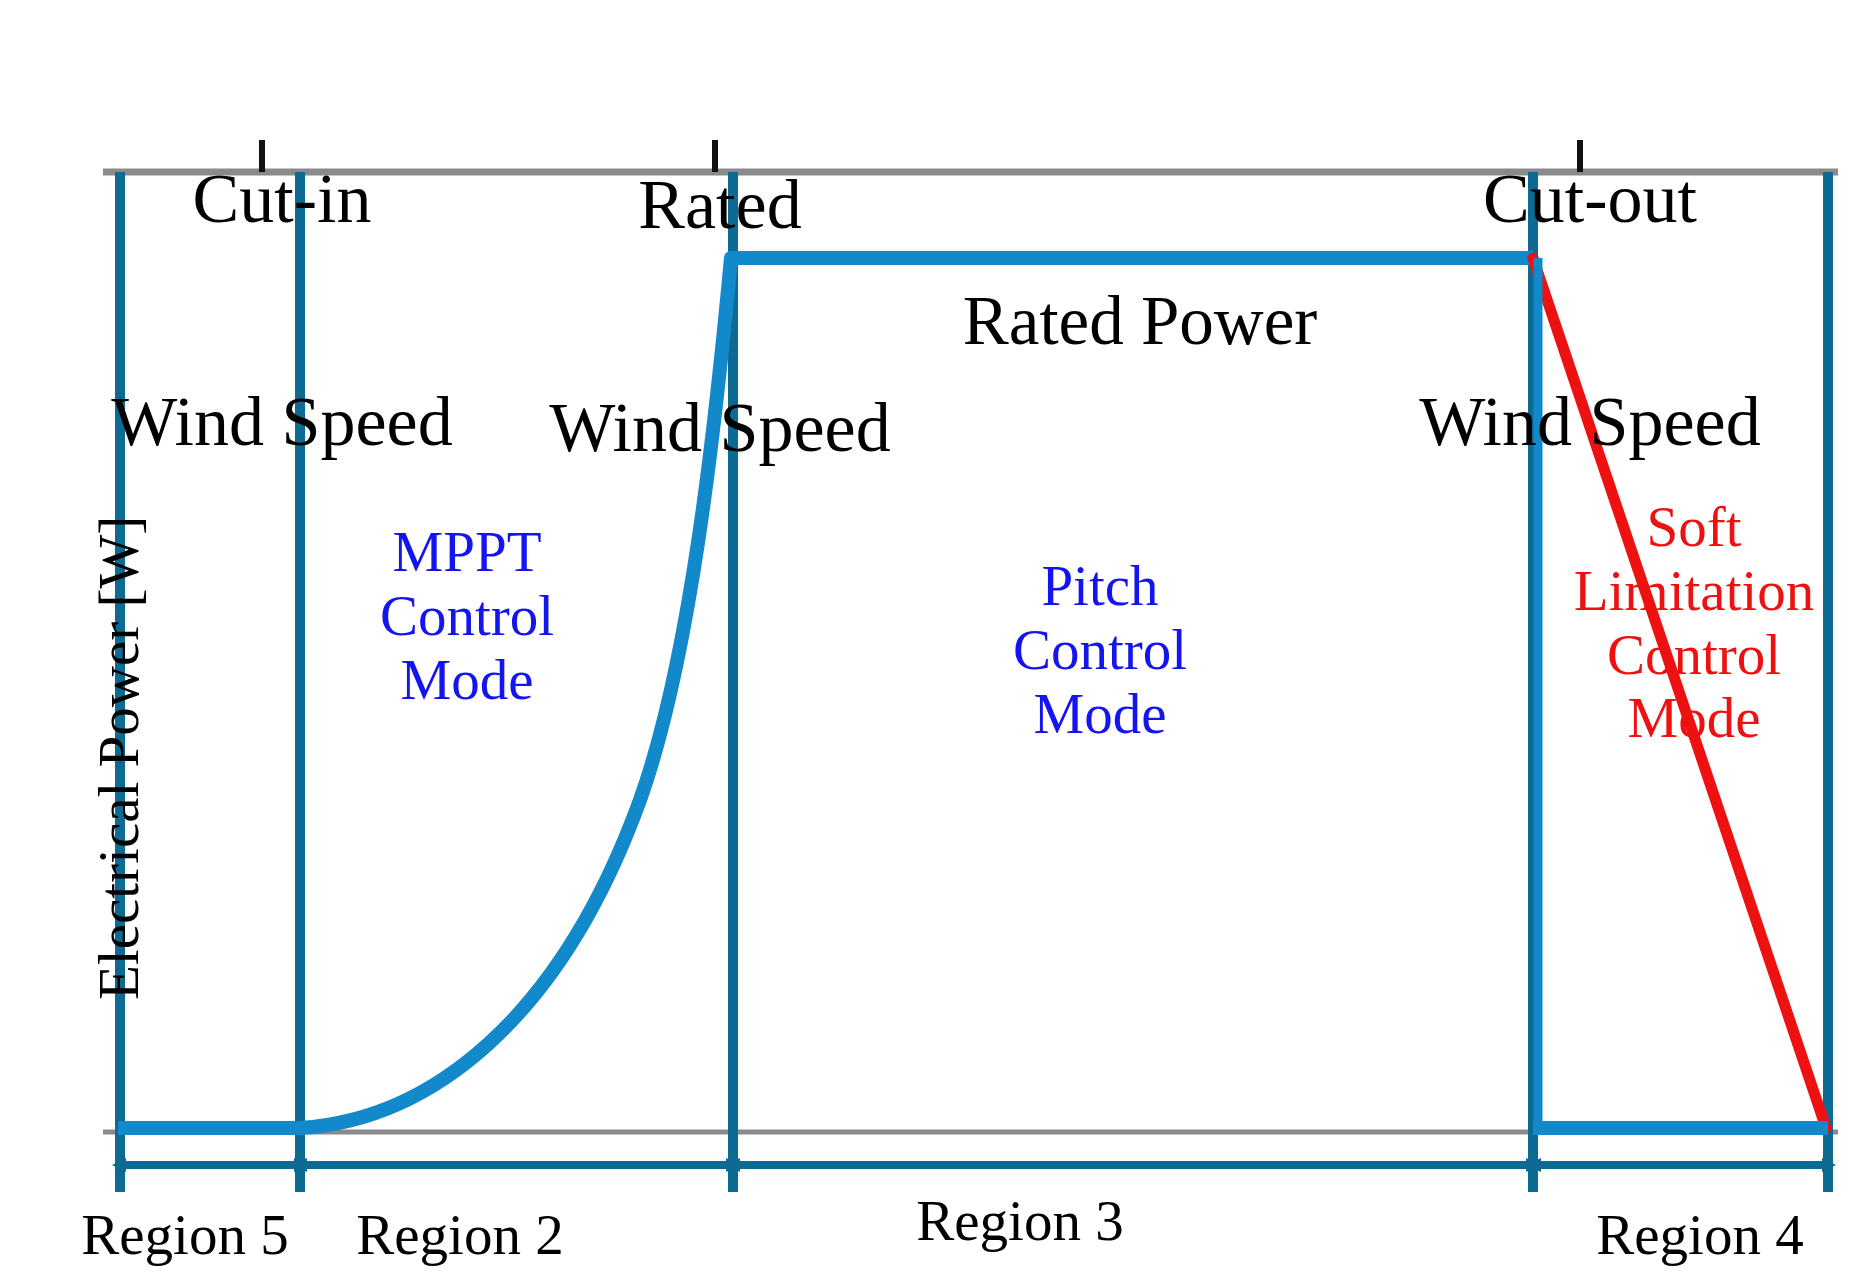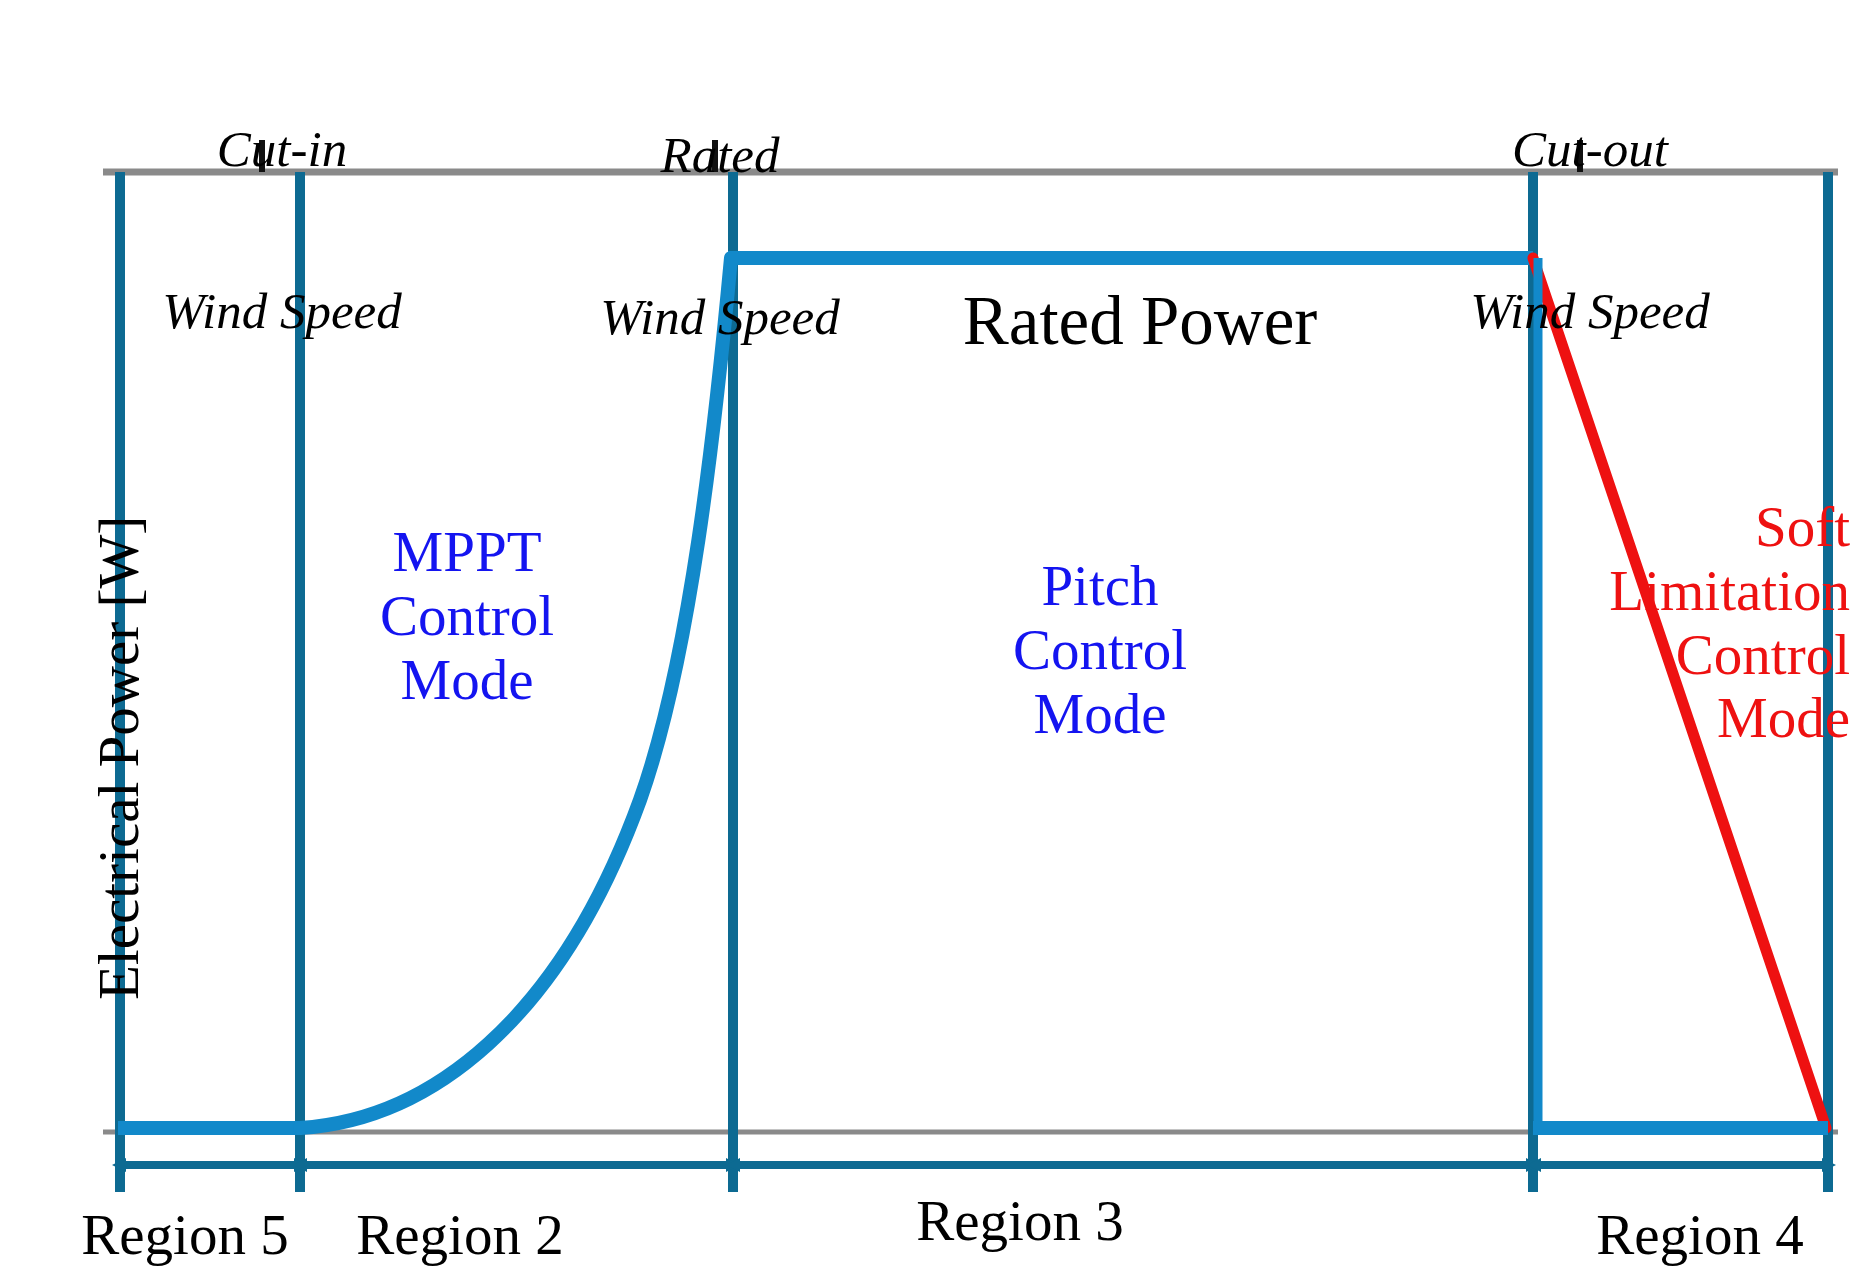--- a/index.html
+++ b/index.html
@@ -1,26 +1,26 @@
 <!DOCTYPE html>
 <html><head>
 <meta charset="utf-8">
 <style>
   html,body{margin:0;padding:0;background:#ffffff;}
   body{width:1855px;height:1287px;font-family:"Liberation Serif",serif;overflow:hidden;}
   #stage{position:relative;width:1855px;height:1287px;background:#fff;}
   svg#fig{position:absolute;left:0;top:0;width:1855px;height:1287px;display:block;}
   .lbl{position:absolute;color:#000;font-family:"Liberation Serif",serif;
        text-align:center;line-height:1.06;white-space:pre;}
-  .hdr{font-size:51px;font-style:italic;}
+  .hdr{font-size:70px;}
   .regionlbl{font-size:57px;}
   .modeblue{position:absolute;color:#1414f0;font-family:"Liberation Serif",serif;
             font-size:57px;text-align:center;line-height:1.12;}
   .modered{position:absolute;color:#ee1111;font-family:"Liberation Serif",serif;
-           font-size:57px;text-align:right;line-height:1.12;}
+           font-size:57px;text-align:center;line-height:1.12;}
   .ratedpw{position:absolute;color:#000;font-family:"Liberation Serif",serif;
            font-size:69px;text-align:center;}
   #ylab{position:absolute;color:#000;font-family:"Liberation Serif",serif;font-size:57px;
         transform-origin:0 0;transform:rotate(-90deg);white-space:nowrap;}
 </style>
 </head>
 <body>
 
 <div id="stage">
 

